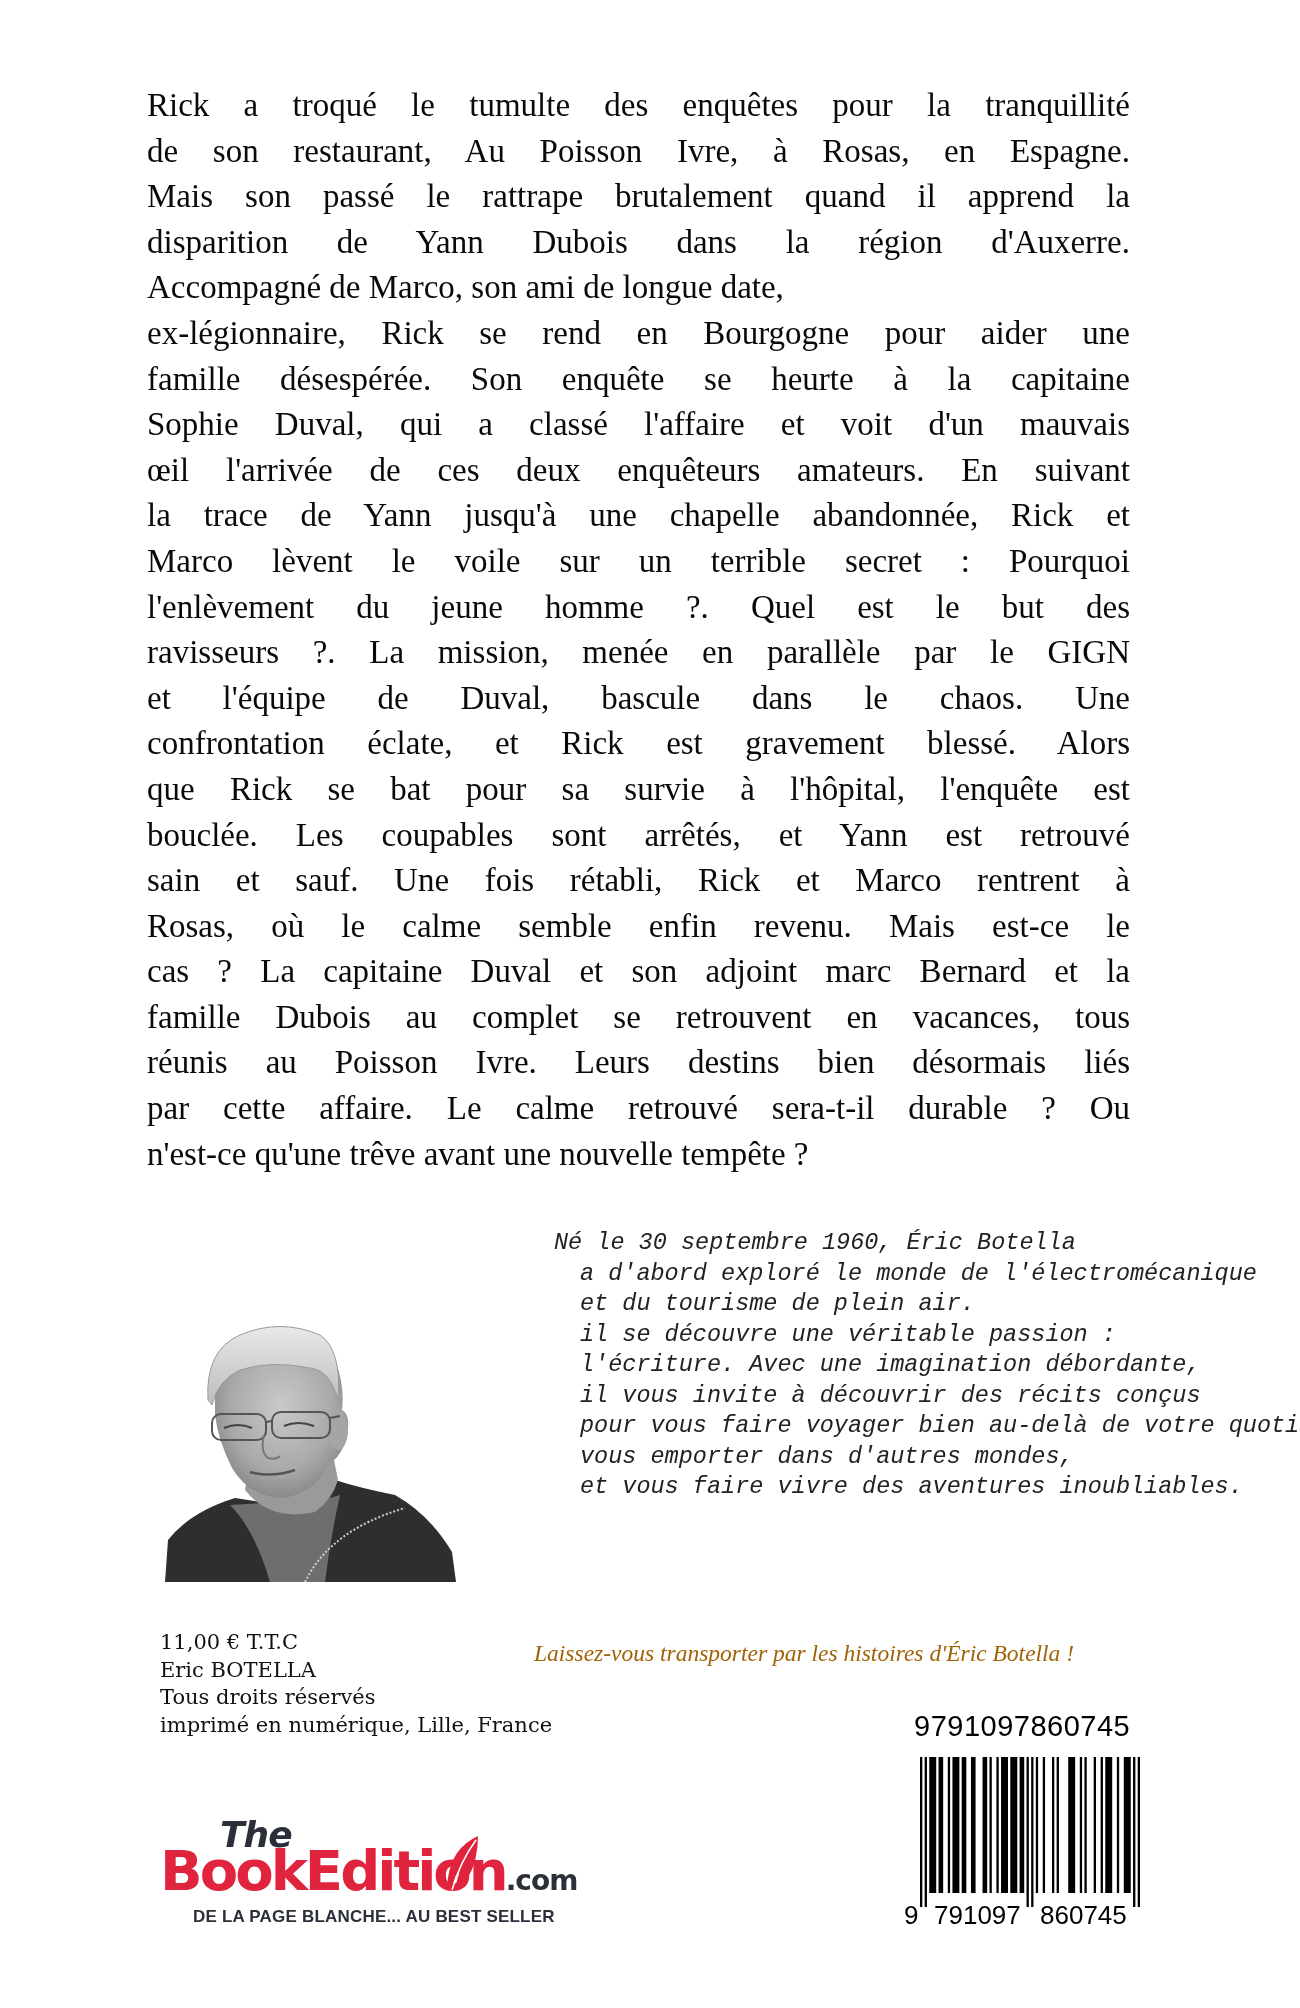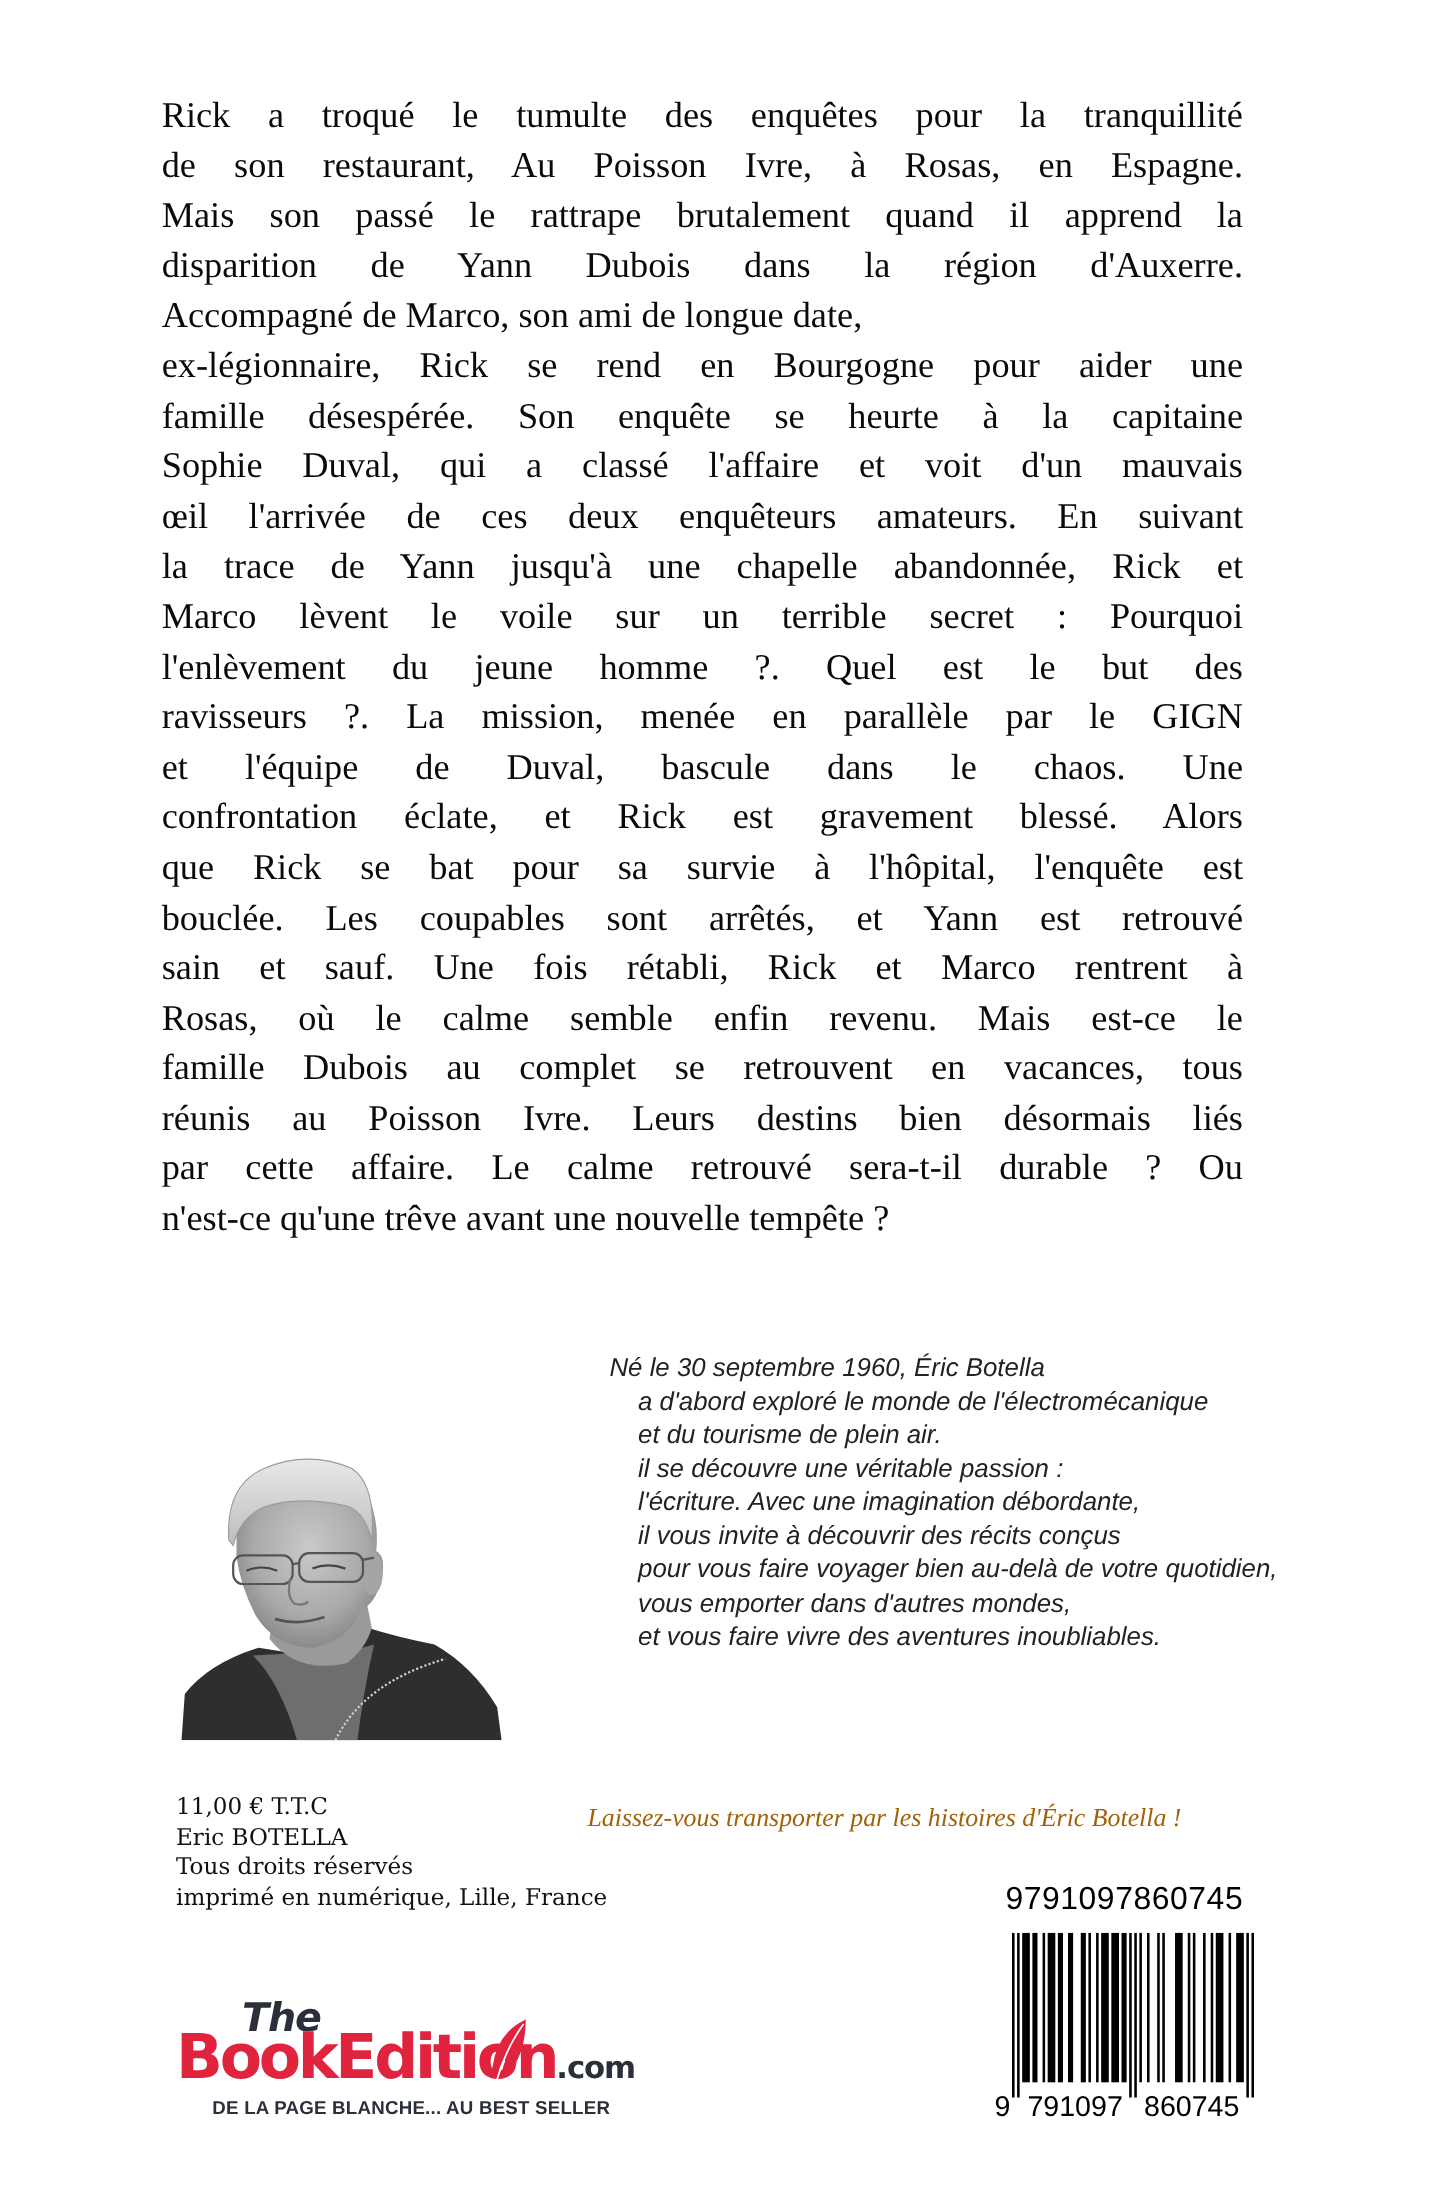--- a/index.html
+++ b/index.html
@@ -42,21 +42,21 @@
       left: 160px;
       top: 1290px;
       width: 300px;
       height: 292px;
     }
     .bio {
       position: absolute;
       left: 534px;
       top: 1228px;
       width: 740px;
-      font-family: Liberation Sans, sans-serif;
+      font-family: Liberation Mono, monospace;
       font-style: italic;
       font-size: 23.5px;
       line-height: 30.5px;
       color: #222;
       margin: 0;
     }
     .bio .bl { display: block; white-space: nowrap; }
     .bio-closing {
       position: absolute;
       left: 534px;
@@ -168,20 +168,21 @@
   <span class="line">la trace de Yann jusqu'à une chapelle abandonnée, Rick et</span>
   <span class="line">Marco lèvent le voile sur un terrible secret : Pourquoi</span>
   <span class="line">l'enlèvement du jeune homme ?. Quel est le but des</span>
   <span class="line">ravisseurs ?. La mission, menée en parallèle par le GIGN</span>
   <span class="line">et l'équipe de Duval, bascule dans le chaos. Une</span>
   <span class="line">confrontation éclate, et Rick est gravement blessé. Alors</span>
   <span class="line">que Rick se bat pour sa survie à l'hôpital, l'enquête est</span>
   <span class="line">bouclée. Les coupables sont arrêtés, et Yann est retrouvé</span>
   <span class="line">sain et sauf. Une fois rétabli, Rick et Marco rentrent à</span>
   <span class="line">Rosas, où le calme semble enfin revenu. Mais est-ce le</span>
+  <span class="line">cas ? La capitaine Duval et son adjoint marc Bernard  et la</span>
   <span class="line">famille Dubois au complet se retrouvent en vacances, tous</span>
   <span class="line">réunis au Poisson Ivre. Leurs destins bien désormais liés</span>
   <span class="line">par cette affaire. Le calme retrouvé sera-t-il durable ? Ou</span>
   <span class="line last">n'est-ce qu'une trêve avant une nouvelle tempête ?</span>
 </div>
 
 <div class="author-photo" title="Portrait en noir et blanc d'Éric Botella">
   <svg width="300" height="292" viewBox="0 0 300 292">
     <defs>
       <radialGradient id="faceG" cx="50%" cy="45%" r="55%">

